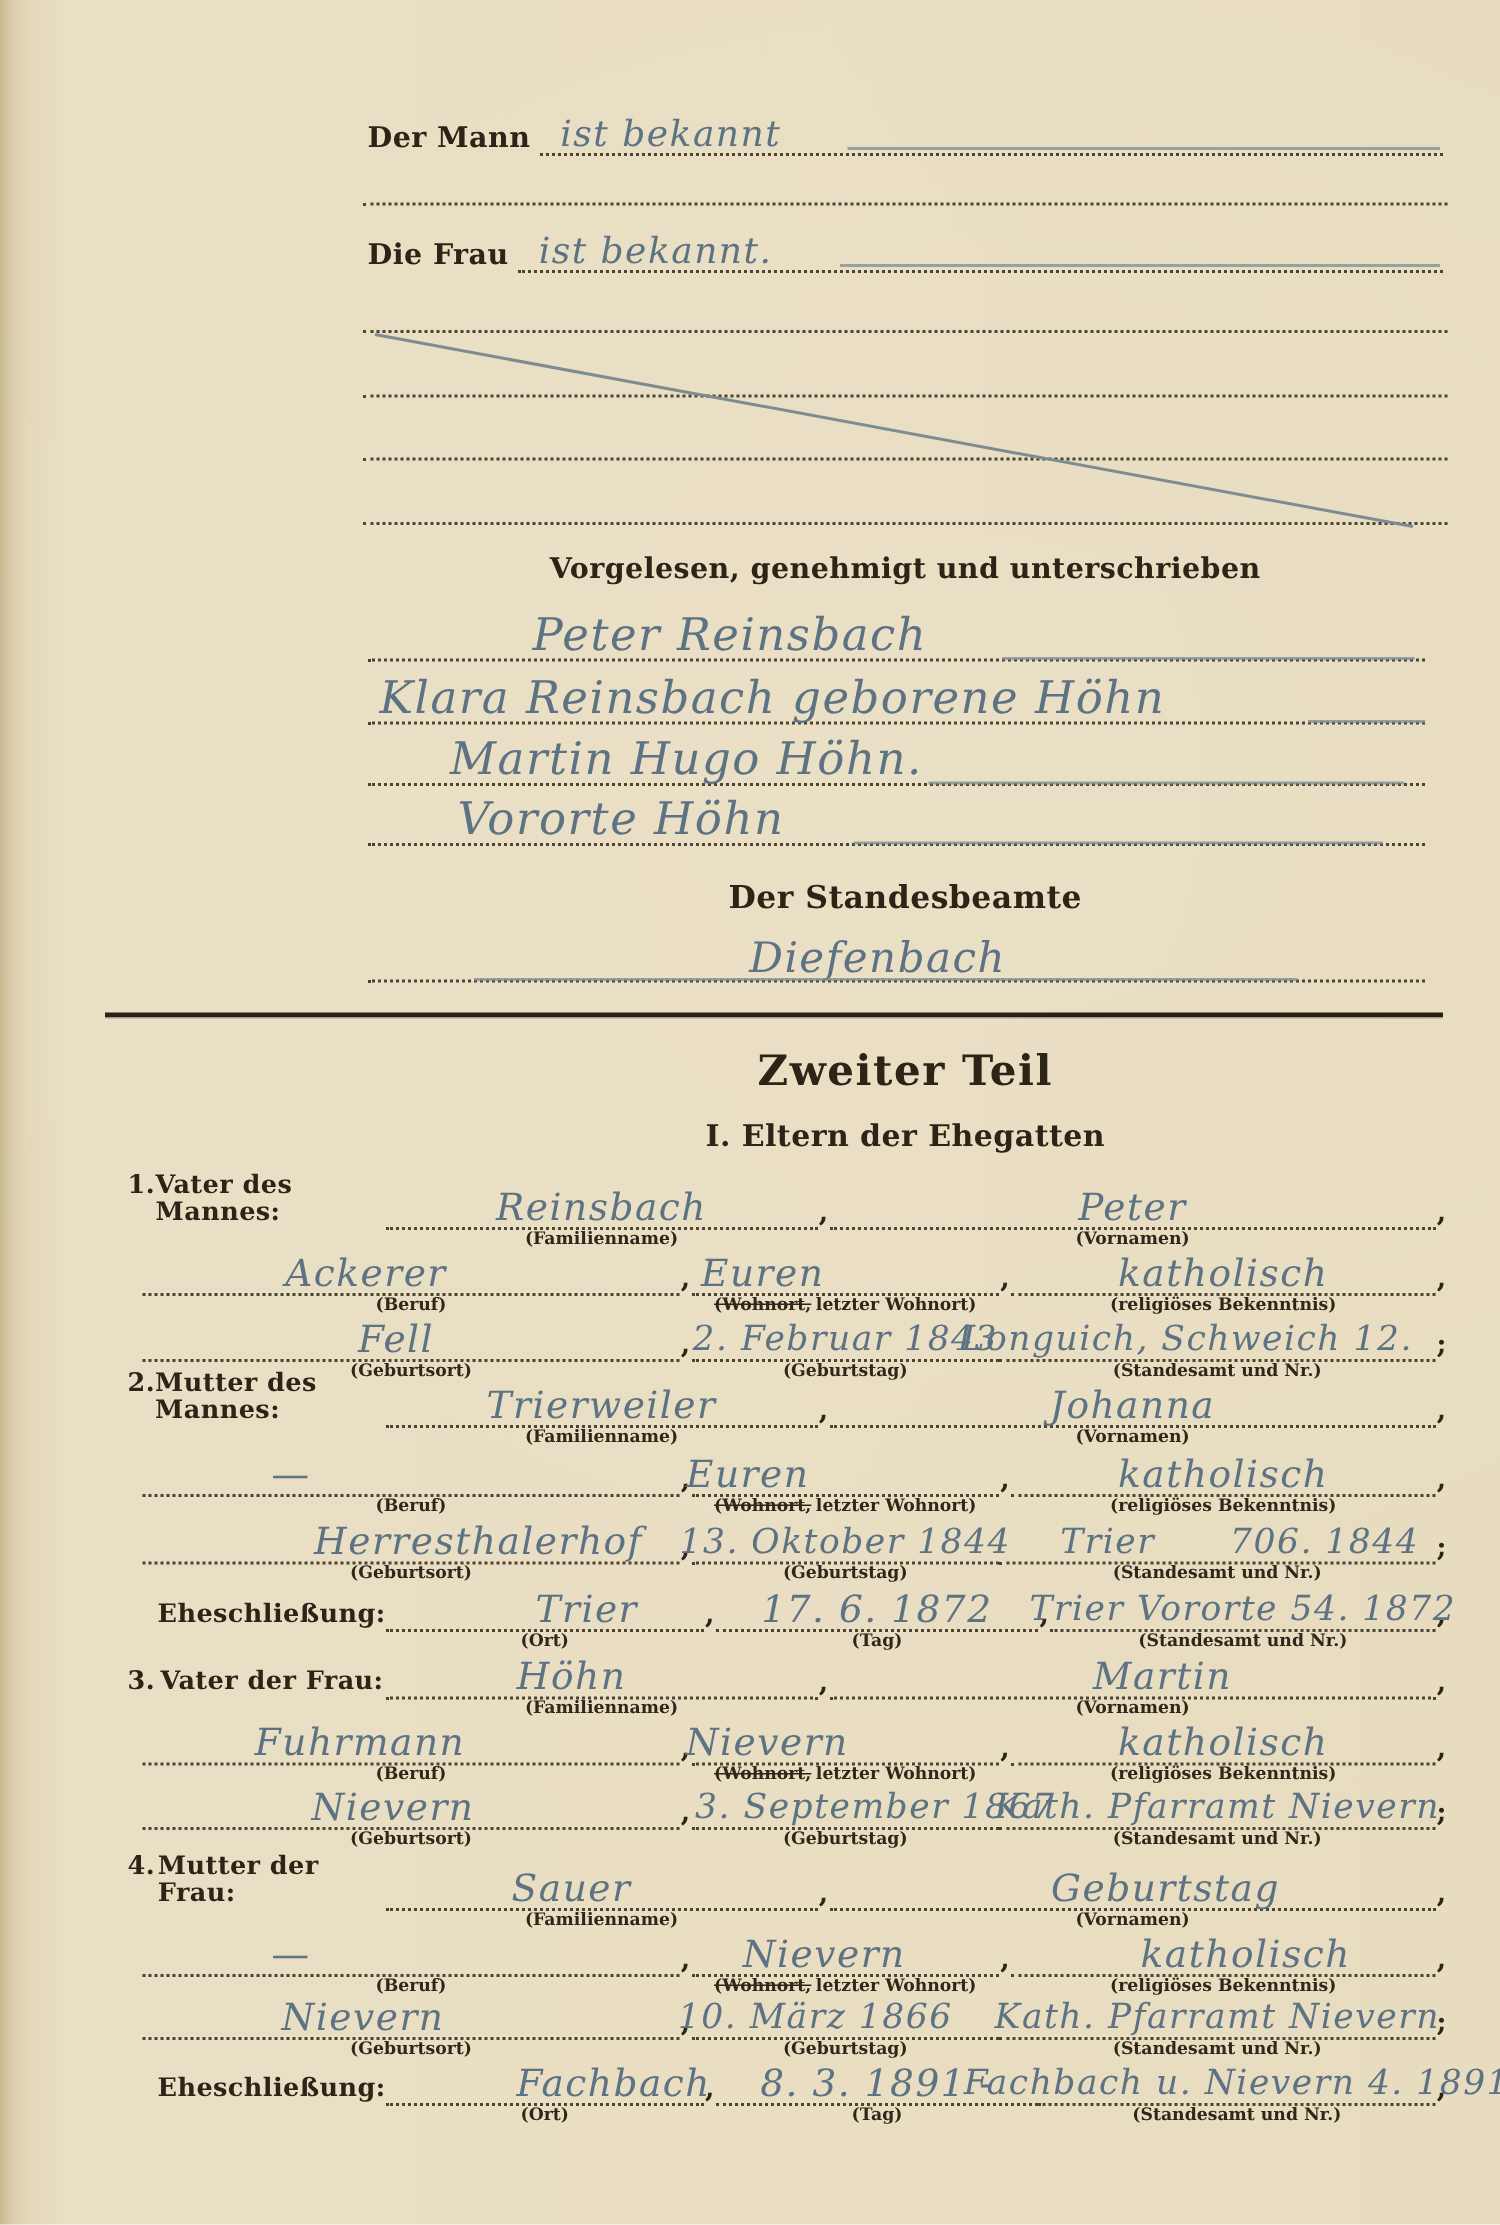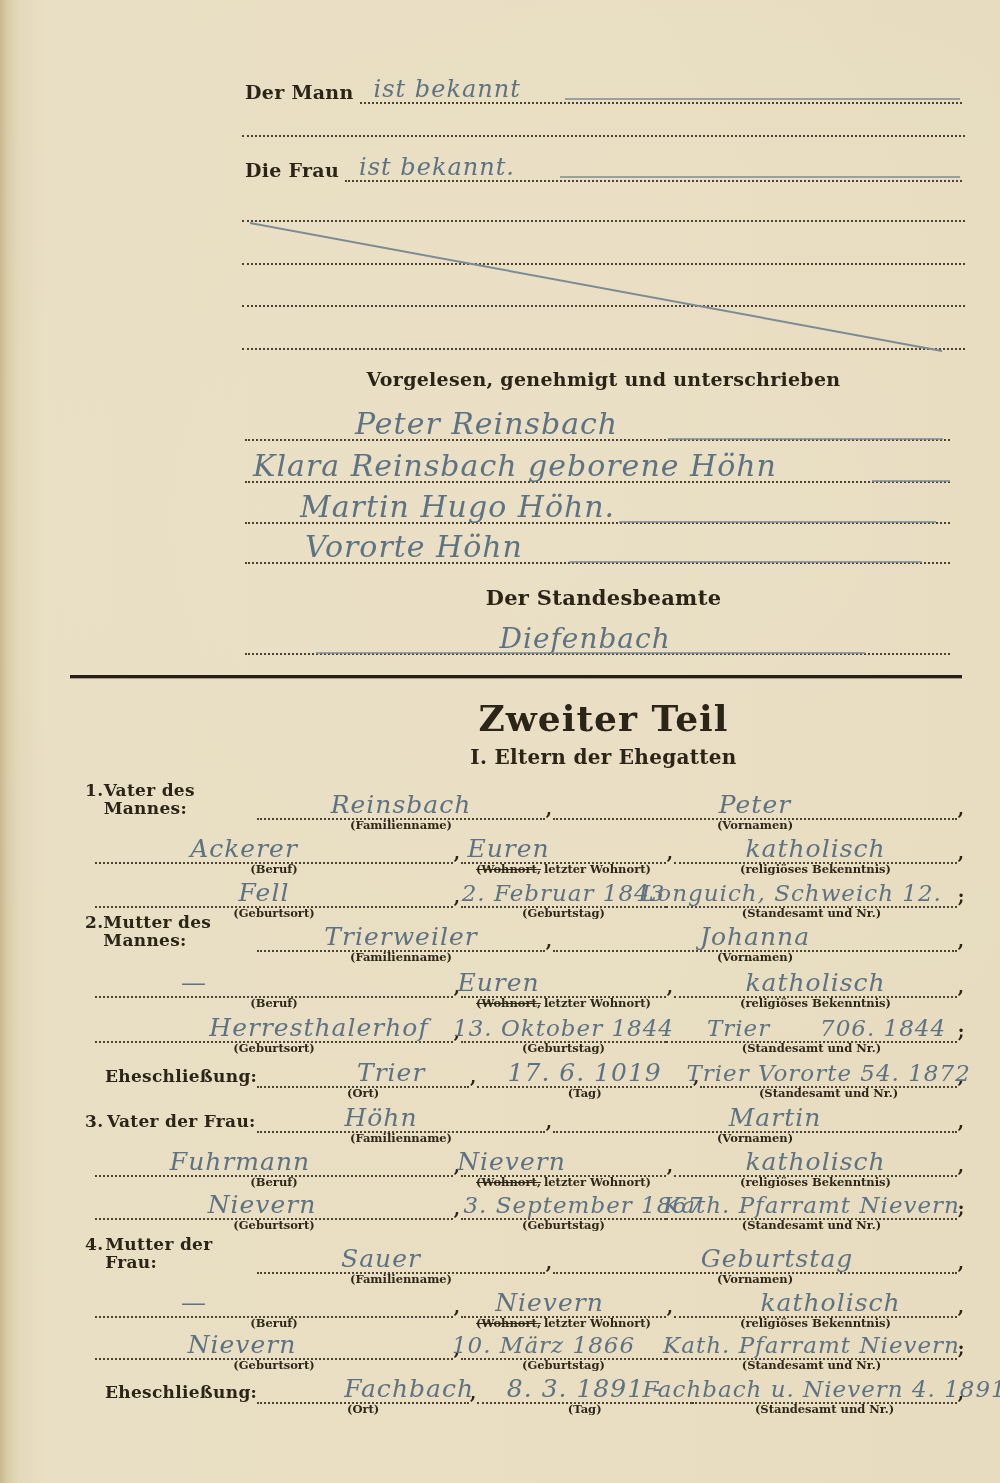--- a/index.html
+++ b/index.html
@@ -106,21 +106,21 @@
   </div>
 
   <div class="centerline printed" style="top:585px; font-size:21px;">Der Standesbeamte</div>
   <div class="sigrow" style="top:612px; height:43px;">
     <span class="hw sig" style="left:30%; font-size:28px;margin-left:43px;">Diefenbach</span>
     <span class="solidline" style="left:10%; right:12%; bottom:-1px;"></span>
   </div>
 
   <div class="rule" style="top:675px"></div>
 
-  <div class="centerline printed" style="top:697px; font-size:36px; letter-spacing:1px;">Zweiter Teil</div>
+  <div class="centerline printed" style="top:697px; font-size:28px; letter-spacing:1px;">Zweiter Teil</div>
   <div class="centerline printed" style="top:745px; font-size:20px;">I. Eltern der Ehegatten</div>
 
   <div class="form">
 
     <div class="frow" style="top:0">
       <span class="numlab printed">
         <span class="num">1.</span>
         <span>Vater des Mannes:</span>
       </span>
       <div class="field fA1">
@@ -225,21 +225,21 @@
     </div>
 
     <div class="frow padM" style="top:268px">
       <span class="mlabel printed">Eheschließung:</span>
       <div class="field fM1">
         <span class="hw" style="--dx:28px">Trier</span>
         <span class="sub">(Ort)</span>
       </div>
       <span class="pcomma">,</span>
       <div class="field fM2">
-        <span class="hw">17. 6. 1019</span>
+        <span class="hw">17. 6. 1872</span>
         <span class="sub">(Tag)</span>
       </div>
       <span class="pcomma">,</span>
       <div class="field fgrow">
         <span class="hw" style="font-size:23px">Trier Vororte 54. 1872</span>
         <span class="sub">(Standesamt und Nr.)</span>
       </div>
       <span class="pcomma">,</span>
     </div>
 

